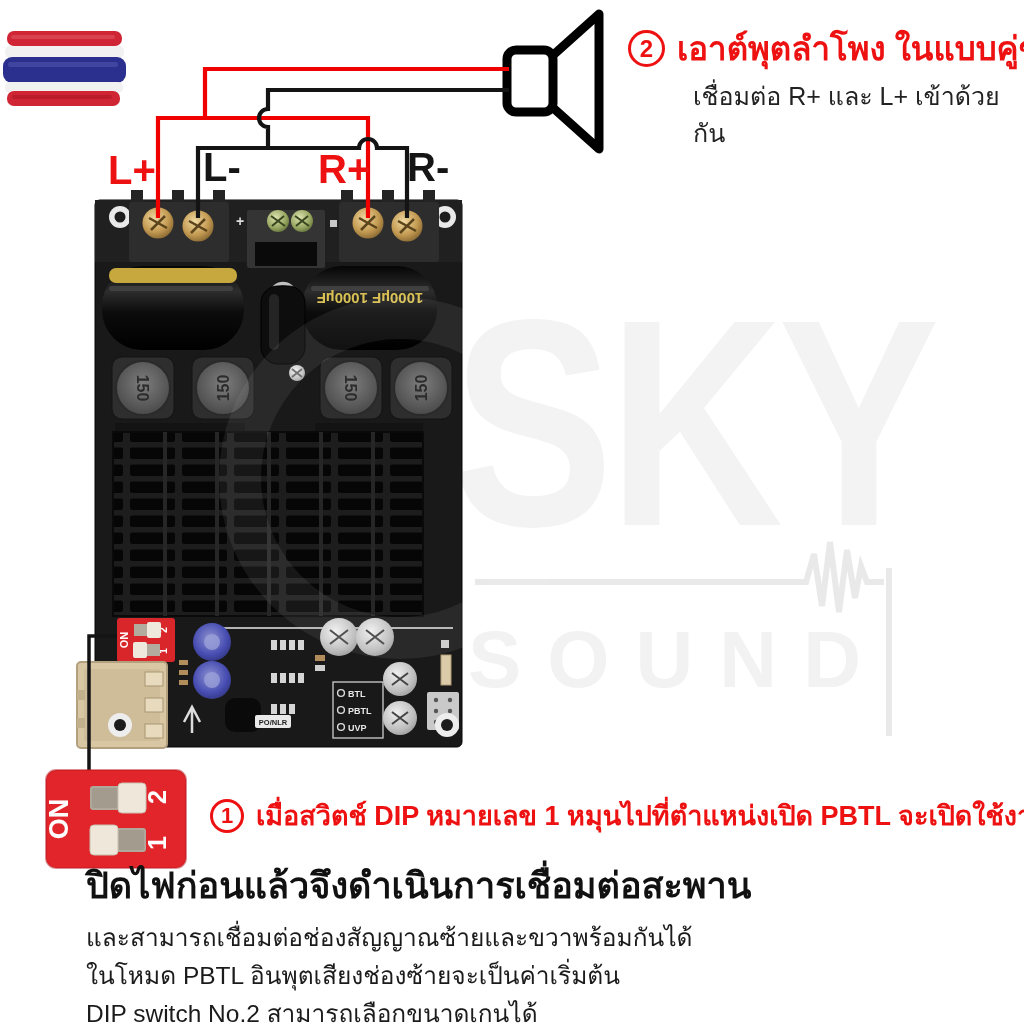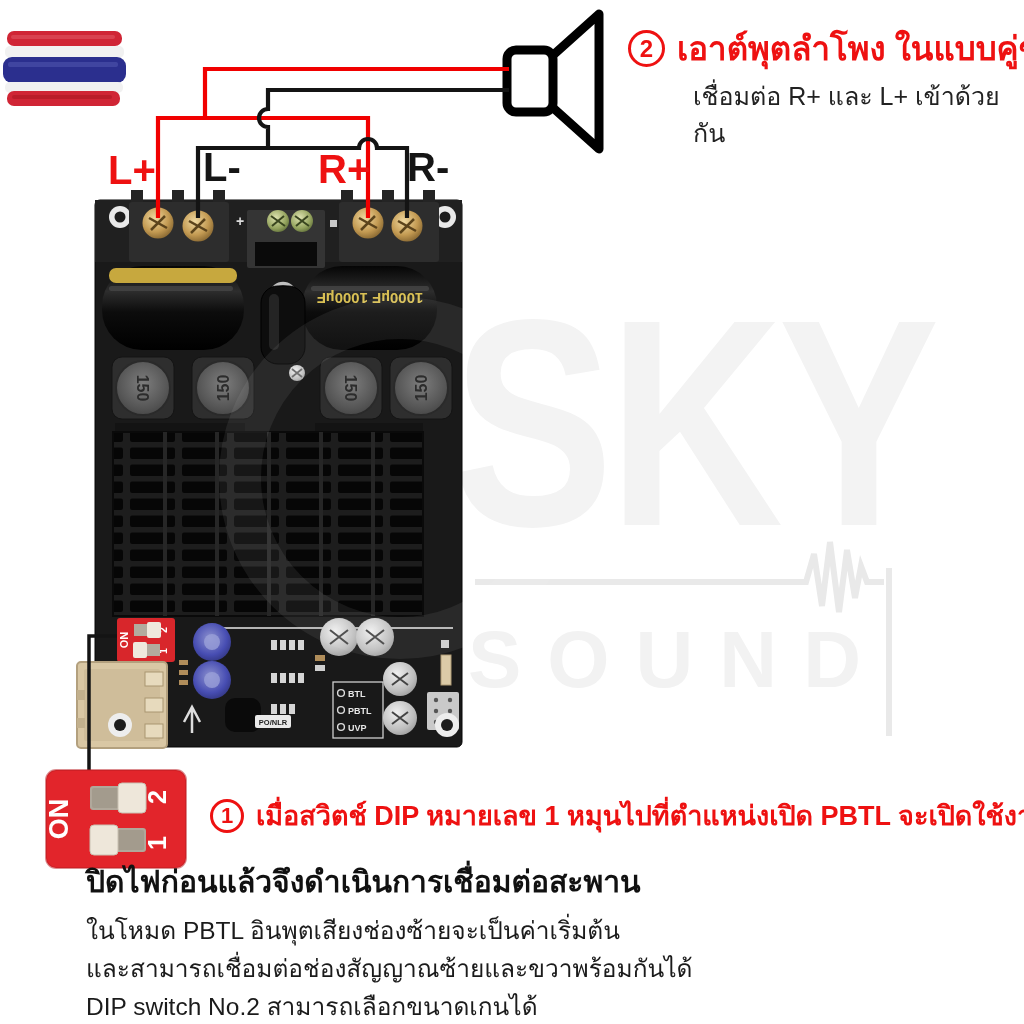--- a/index.html
+++ b/index.html
@@ -21,21 +21,21 @@
   .callout{display:flex;align-items:center;gap:12px;z-index:4;}
   .numbadge{box-sizing:border-box;border:3px solid #ee1111;border-radius:50%;
             color:#ee1111;font-weight:700;display:flex;align-items:center;justify-content:center;}
   .badge2{width:37px;height:37px;font-size:24px;}
   .badge1{width:34px;height:34px;font-size:22px;}
   .c2-title{font-size:33px;font-weight:700;color:#ee1111;white-space:nowrap;}
   .c2-lines{left:668px;top:78px;font-size:25px;color:#222;line-height:37px;z-index:4;margin-left:25px;}
   .c1-text{font-size:27px;font-weight:700;color:#ee1111;white-space:nowrap;}
   
   .notes{left:86px;top:864px;z-index:4;}
-  .notes-h{font-size:30px;font-weight:700;color:#111;margin:0 0 12px 0;line-height:1.2;}
+  .notes-h{font-size:36px;font-weight:700;color:#111;margin:0 0 12px 0;line-height:1.2;}
   .notes-l{font-size:24.5px;color:#1b1b1b;line-height:38px;margin:0;}
   svg{display:block;}
   svg text{font-family:"Liberation Sans","DejaVu Sans",sans-serif;}
 </style>
 </head>
 <body>
 
 <div class="canvas">
 
   <div class="abs wm-sky">SKY</div>
@@ -348,18 +348,18 @@
     </g>
   </svg>
 
   <div class="abs callout" style="left:210px;top:794px">
     <span class="numbadge badge1">1</span>
     <span class="c1-text">เมื่อสวิตช์ DIP หมายเลข 1 หมุนไปที่ตำแหน่งเปิด PBTL จะเปิดใช้งาน</span>
   </div>
 
   <div class="abs notes">
     <p class="notes-h">ปิดไฟก่อนแล้วจึงดำเนินการเชื่อมต่อสะพาน</p>
+    <p class="notes-l">และสามารถเชื่อมต่อช่องสัญญาณซ้ายและขวาพร้อมกันได้</p>
     <p class="notes-l">ในโหมด PBTL อินพุตเสียงช่องซ้ายจะเป็นค่าเริ่มต้น</p>
-    <p class="notes-l">และสามารถเชื่อมต่อช่องสัญญาณซ้ายและขวาพร้อมกันได้</p>
     <p class="notes-l">DIP switch No.2 สามารถเลือกขนาดเกนได้</p>
   </div>
 
 </div>
 
 </body></html>

